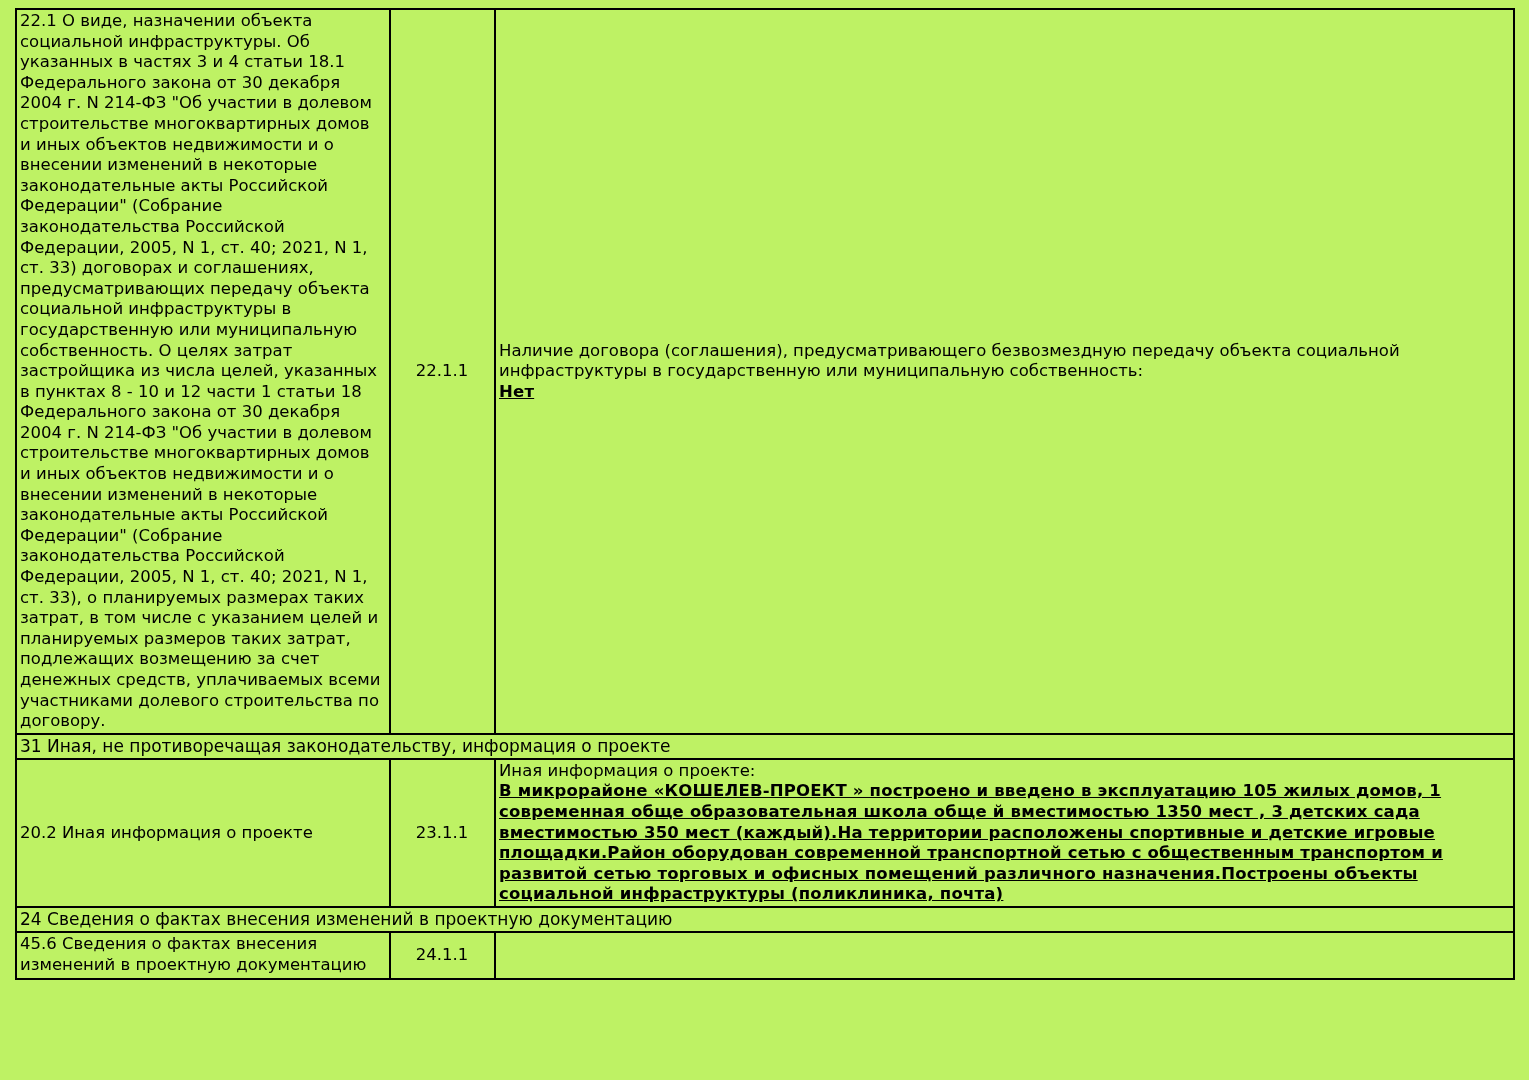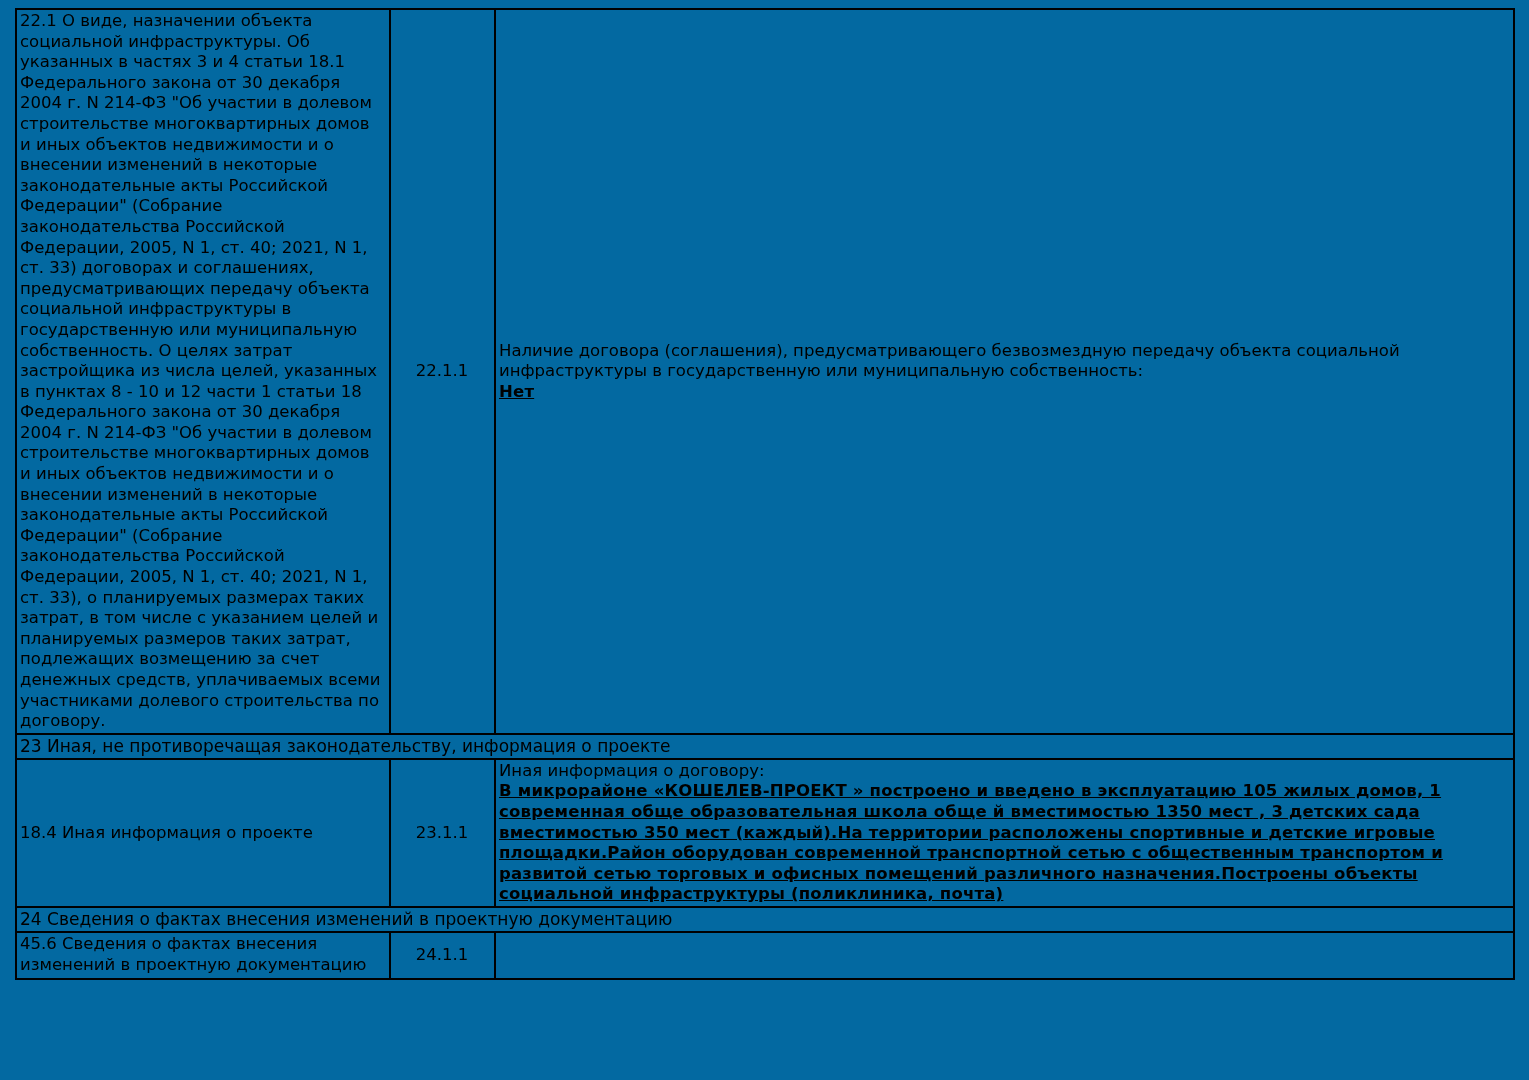--- a/index.html
+++ b/index.html
@@ -2,21 +2,21 @@
 <html lang="ru"><head>
 <meta charset="utf-8">
 <style>
   * { margin: 0; padding: 0; box-sizing: border-box; }
   html, body { width: 1529px; height: 1080px; background: #ffffff; }
   body {
     font-family: "DejaVu Sans", "Liberation Sans", sans-serif;
     color: #000000;
     -webkit-font-smoothing: antialiased;
   }
-  .page { position: relative; width: 1529px; height: 1080px; overflow: hidden; background: #0369a1; }
+  .page { position: relative; width: 1529px; height: 1080px; overflow: hidden; background: #bef264; }
 
   table.doc {
     position: absolute;
     left: 15px;
     top: 8px;
     width: 1498px;
     border-collapse: collapse;
     table-layout: fixed;
     font-size: 16.5px;
     line-height: 20.6px;
@@ -61,28 +61,28 @@
         <tr class="row-221">
       <td class="topic-top">22.1 О виде, назначении объекта социальной инфраструктуры. Об указанных в частях 3 и 4 статьи 18.1 Федерального закона от 30 декабря 2004 г. N 214-ФЗ "Об участии в долевом строительстве многоквартирных домов и иных объектов недвижимости и о внесении изменений в некоторые законодательные акты Российской Федерации" (Собрание законодательства Российской Федерации, 2005, N 1, ст. 40; 2021, N 1, ст. 33) договорах и соглашениях, предусматривающих передачу объекта социальной инфраструктуры в государственную или муниципальную собственность. О целях затрат застройщика из числа целей, указанных в пунктах 8 - 10 и 12 части 1 статьи 18 Федерального закона от 30 декабря 2004 г. N 214-ФЗ "Об участии в долевом строительстве многоквартирных домов и иных объектов недвижимости и о внесении изменений в некоторые законодательные акты Российской Федерации" (Собрание законодательства Российской Федерации, 2005, N 1, ст. 40; 2021, N 1, ст. 33), о планируемых размерах таких затрат, в том числе с указанием целей и планируемых размеров таких затрат, подлежащих возмещению за счет денежных средств, уплачиваемых всеми участниками долевого строительства по договору.</td>
       <td class="code-cell">22.1.1</td>
       <td class="value-cell">
         <div>Наличие договора (соглашения), предусматривающего безвозмездную передачу объекта социальной инфраструктуры в государственную или муниципальную собственность:</div>
         <div class="bold-val">Нет</div>
       </td>
     </tr>
 
     <tr class="sec-row-23">
-      <td class="section-cell" colspan="3">23 Иная, не противоречащая законодательству, информация о проекте</td>
+      <td class="section-cell" colspan="3">31 Иная, не противоречащая законодательству, информация о проекте</td>
     </tr>
 
     <tr class="row-231">
-      <td>18.4 Иная информация о проекте</td>
+      <td>20.2 Иная информация о проекте</td>
       <td class="code-cell">23.1.1</td>
       <td class="value-cell">
-        <div>Иная информация о договору:</div>
+        <div>Иная информация о проекте:</div>
         <div class="bold-val">В микрорайоне «КОШЕЛЕВ-ПРОЕКТ » построено и введено в эксплуатацию 105 жилых домов, 1 современная обще образовательная школа обще й вместимостью 1350 мест , 3 детских сада вместимостью 350 мест (каждый).На территории расположены спортивные и детские игровые площадки.Район оборудован современной транспортной сетью с общественным транспортом и развитой сетью торговых и офисных помещений различного назначения.Построены объекты социальной инфраструктуры (поликлиника, почта)</div>
       </td>
     </tr>
 
     <tr class="sec-row-24">
       <td class="section-cell" colspan="3">24 Сведения о фактах внесения изменений в проектную документацию</td>
     </tr>
 
     <tr class="row-241">
       <td>45.6 Сведения о фактах внесения изменений в проектную документацию</td>

